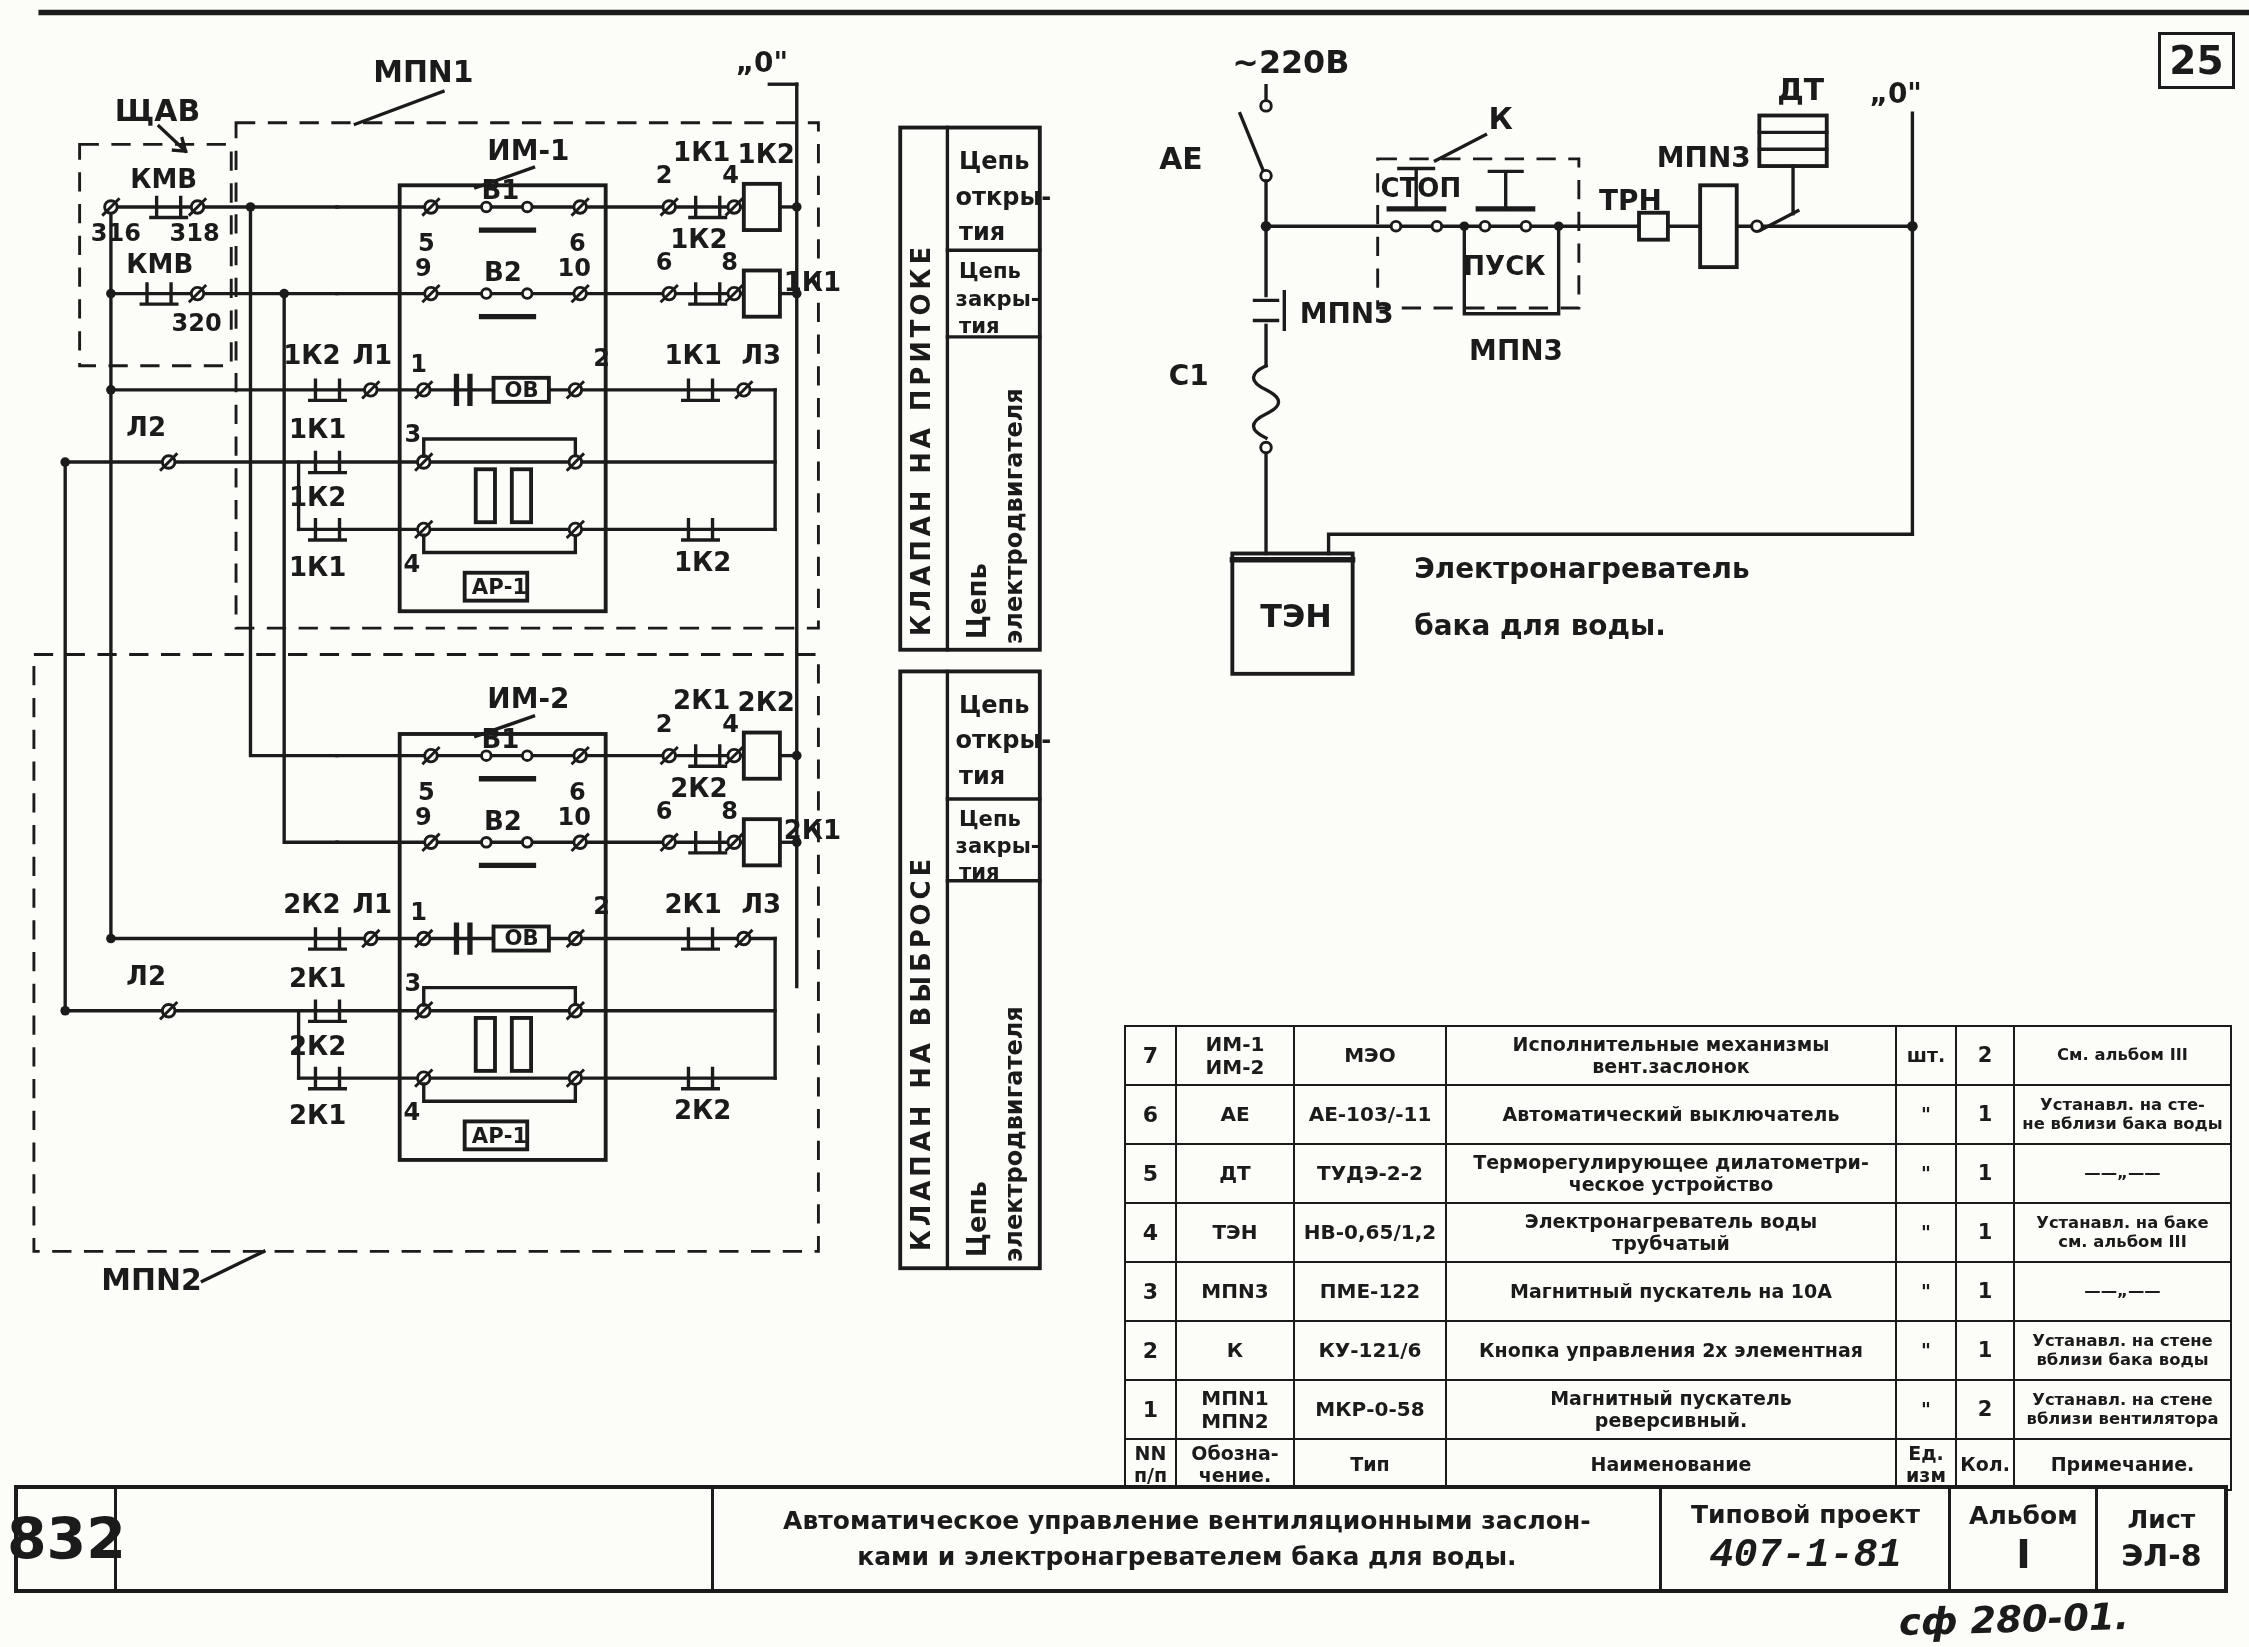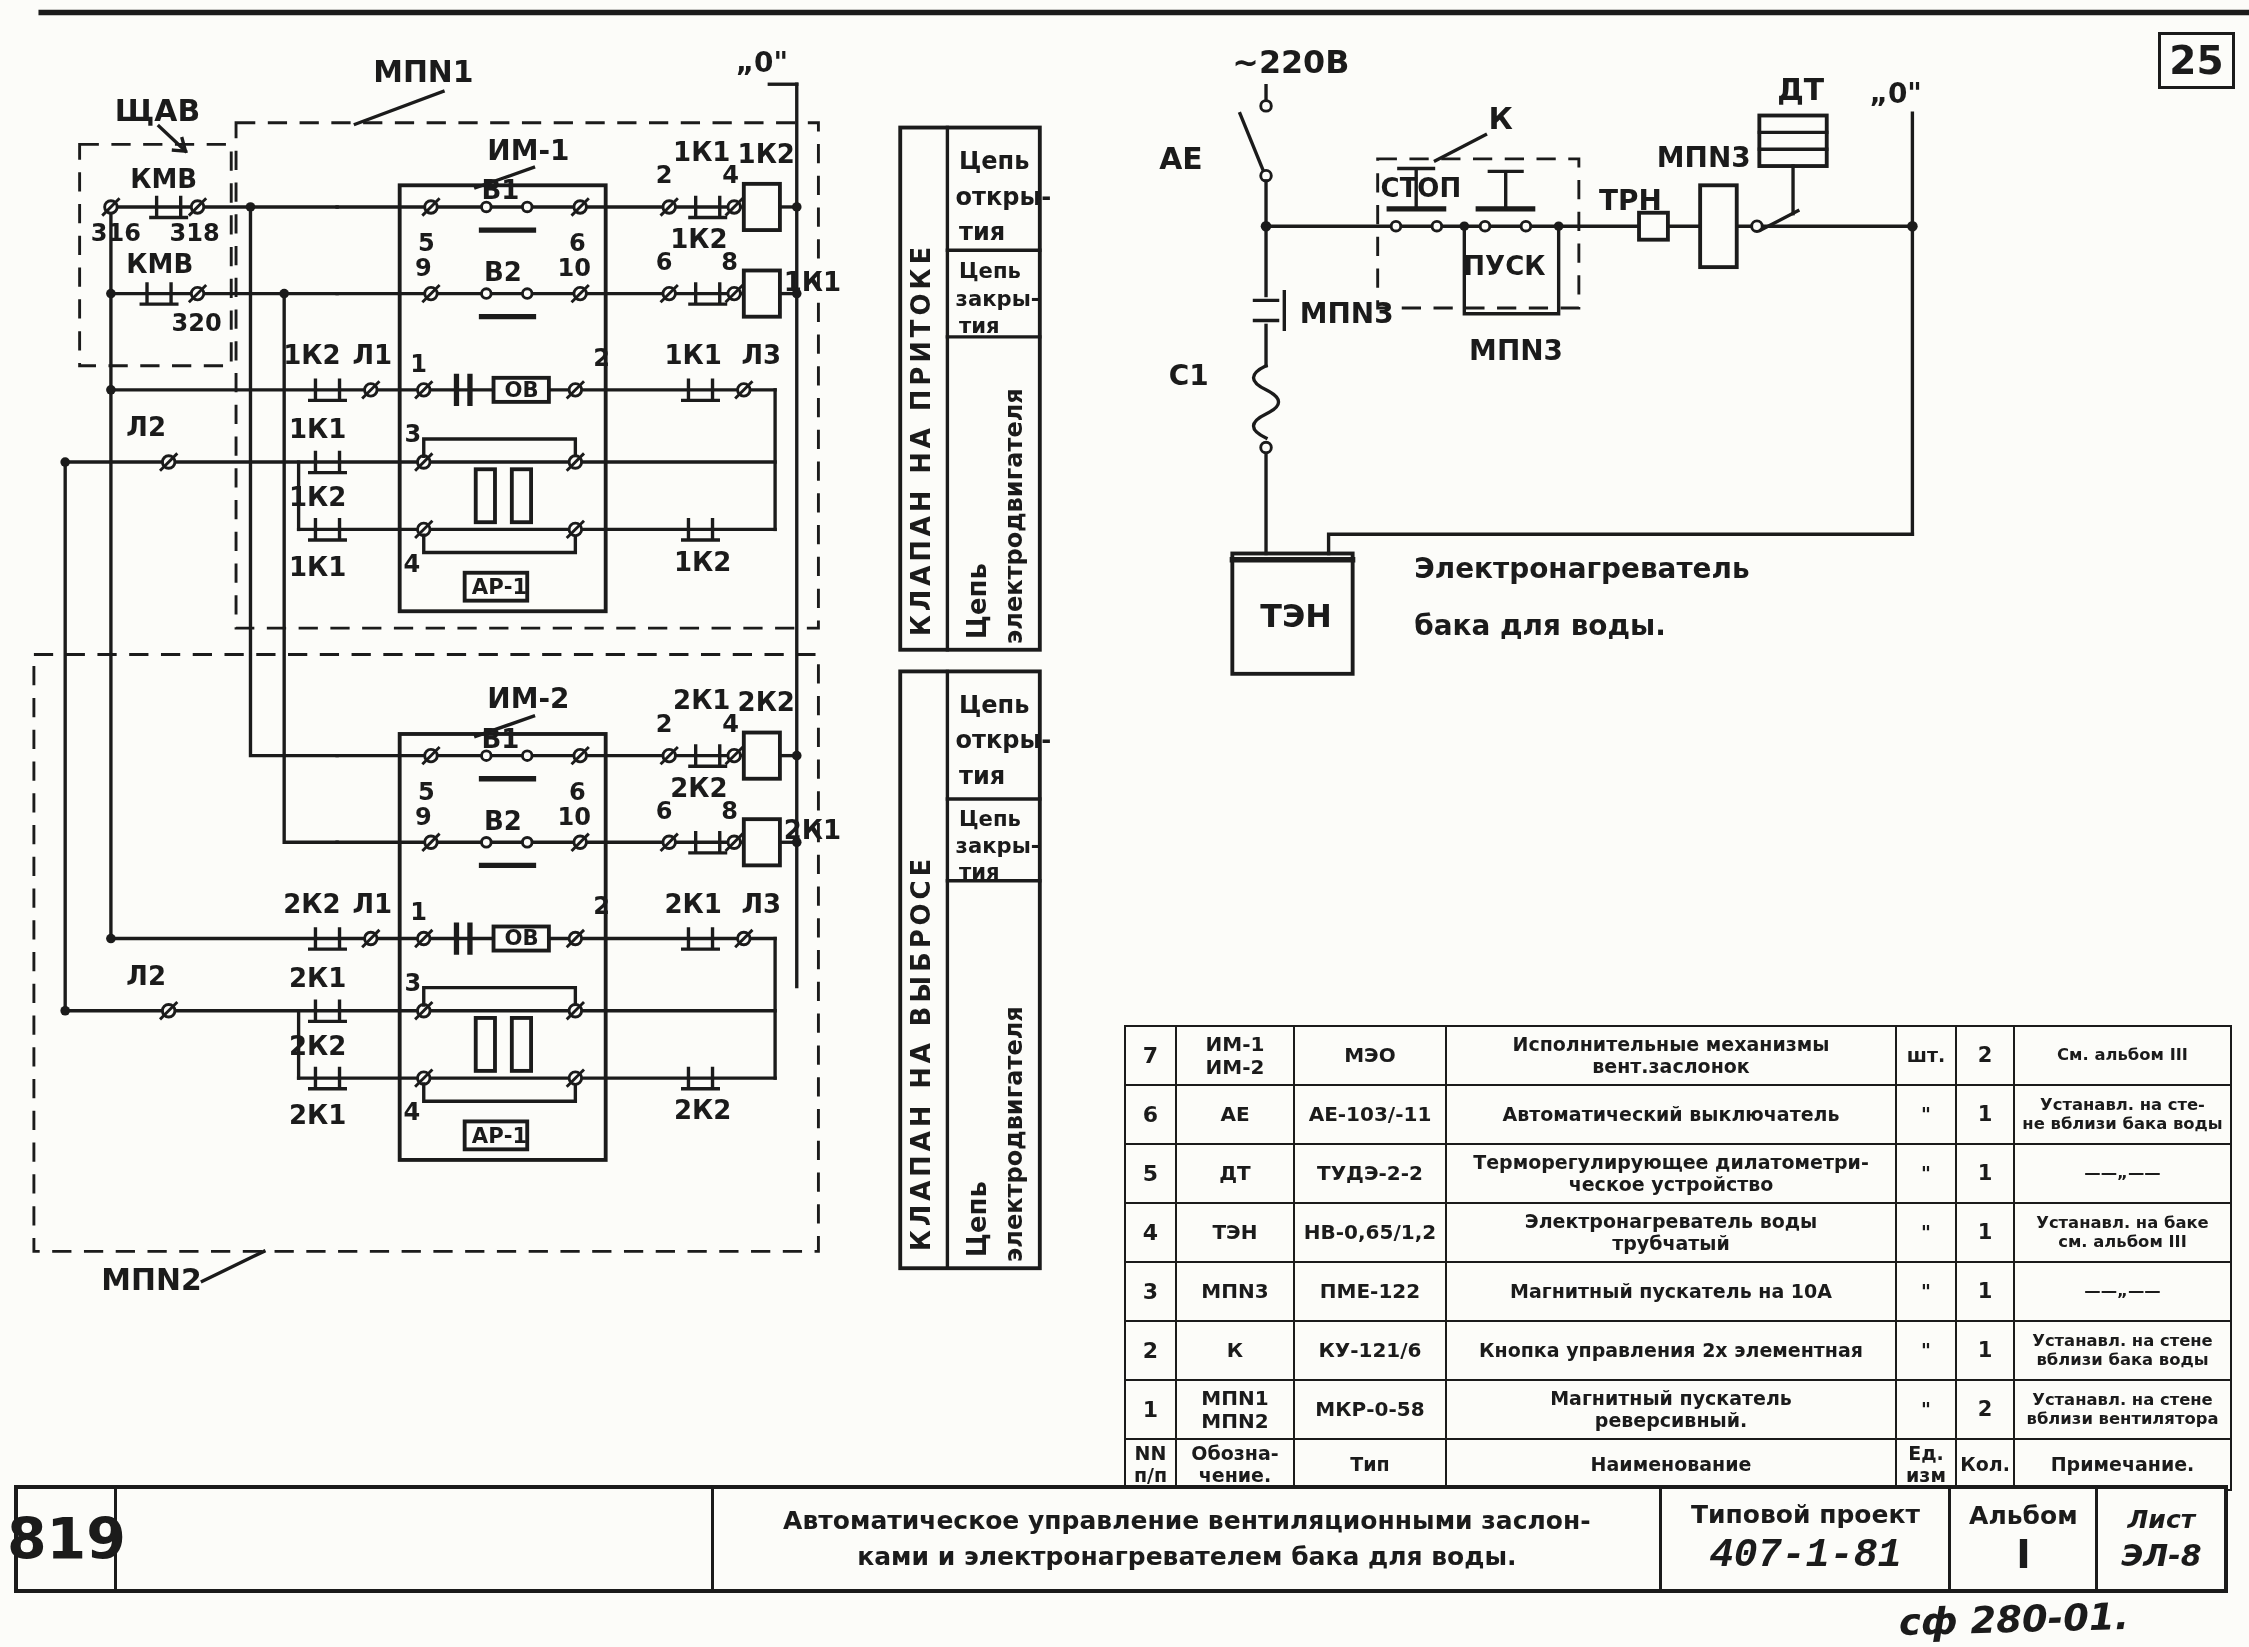--- a/index.html
+++ b/index.html
@@ -28,21 +28,21 @@
   .tblock{position:absolute;left:14.4px;top:1485px;width:2214px;height:108px;
           border:4.8px solid #1b1b1b;display:flex;box-sizing:border-box;background:#fcfcf9;}
   .tb-cell{border-left:3.9px solid #1b1b1b;box-sizing:border-box;display:flex;flex-direction:column;
            justify-content:center;align-items:center;font-weight:bold;color:#1b1b1b;}
   .tb-cell:first-child{border-left:none;}
   .code{width:96px;font-size:57px;}
   .tleft{width:597px;font-size:24px;line-height:1.45;text-align:center;}
   .tmain{width:948px;font-size:25px;line-height:1.45;text-align:center;}
   .tp{width:289px;} .tp .l1{font-size:25px;} .tp .l2{font-size:40px;font-style:italic;margin-top:3.9px;font-family:Liberation Mono, monospace;}
   .alb{width:147px;} .alb .l1{font-size:25px;} .alb .l2{font-size:39px;margin-top:2.9px;}
-  .sht{flex:1;font-style:italic;} .sht .l1{font-size:25px;} .sht .l2{font-size:30px;margin-top:4.8px;}
+  .sht{flex:1;} .sht .l1{font-size:25px;} .sht .l2{font-size:30px;margin-top:4.8px;}
   .stamp{position:absolute;left:1899px;top:1598px;font-size:37px;font-weight:bold;font-style:italic;
          transform:rotate(-1.5deg);color:#1b1b1b;}
   .pagebox{position:absolute;left:2158px;top:32px;width:77px;height:57px;border:3.9px solid #1b1b1b;
            box-sizing:border-box;display:flex;align-items:center;justify-content:center;
            font-size:39px;font-weight:bold;color:#1b1b1b;}
 </style>
 </head>
 <body>
 
 <div class="sheet">
@@ -594,21 +594,21 @@
           <td>Ед.
 изм</td>
           <td>Кол.</td>
           <td>Примечание.</td>
         </tr>
       </tbody>
     </table>
   </div>
 
   <div class="tblock">
-    <div class="tb-cell code">819</div>
+    <div class="tb-cell code">832</div>
     <div class="tb-cell tleft">
     </div>
     <div class="tb-cell tmain">
       <div>Автоматическое управление вентиляционными заслон-</div>
       <div>ками и электронагревателем бака для воды.</div>
     </div>
     <div class="tb-cell tp">
       <div class="l1">Типовой проект</div>
       <div class="l2">407-1-81</div>
     </div>

